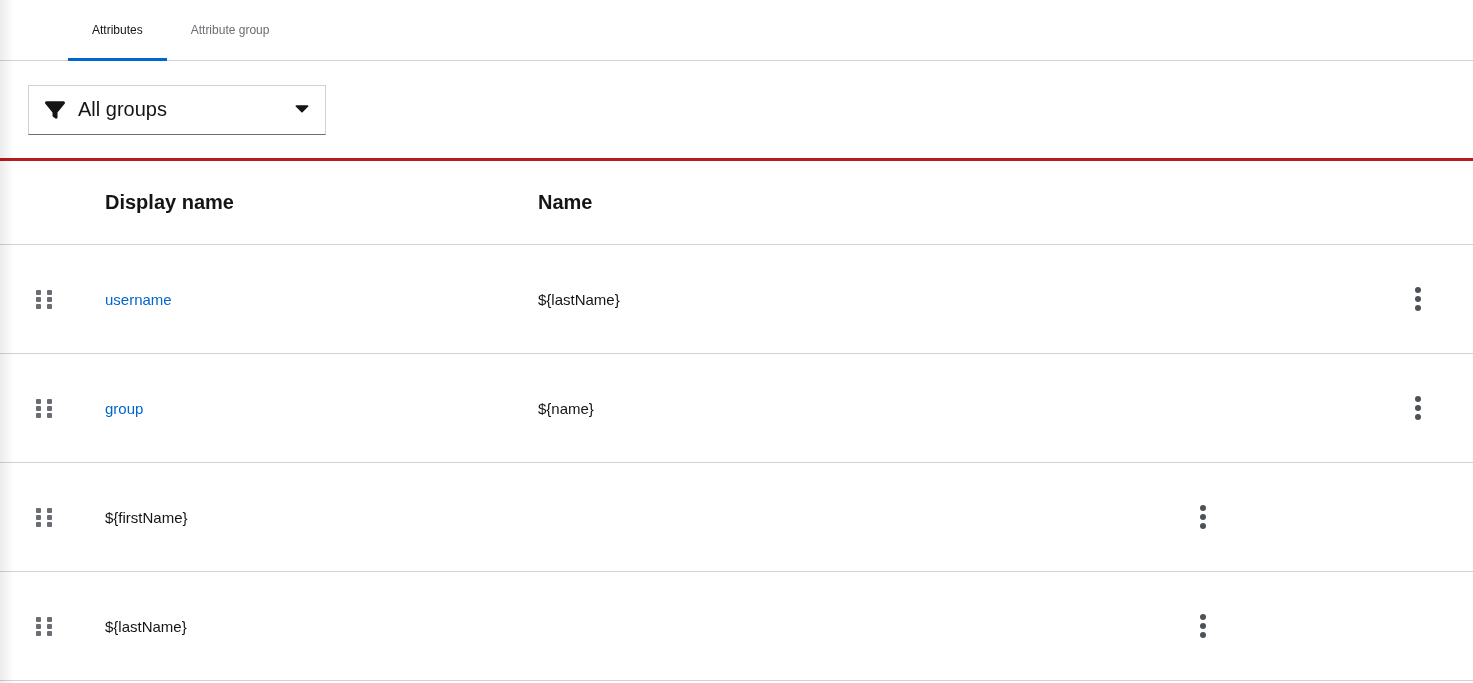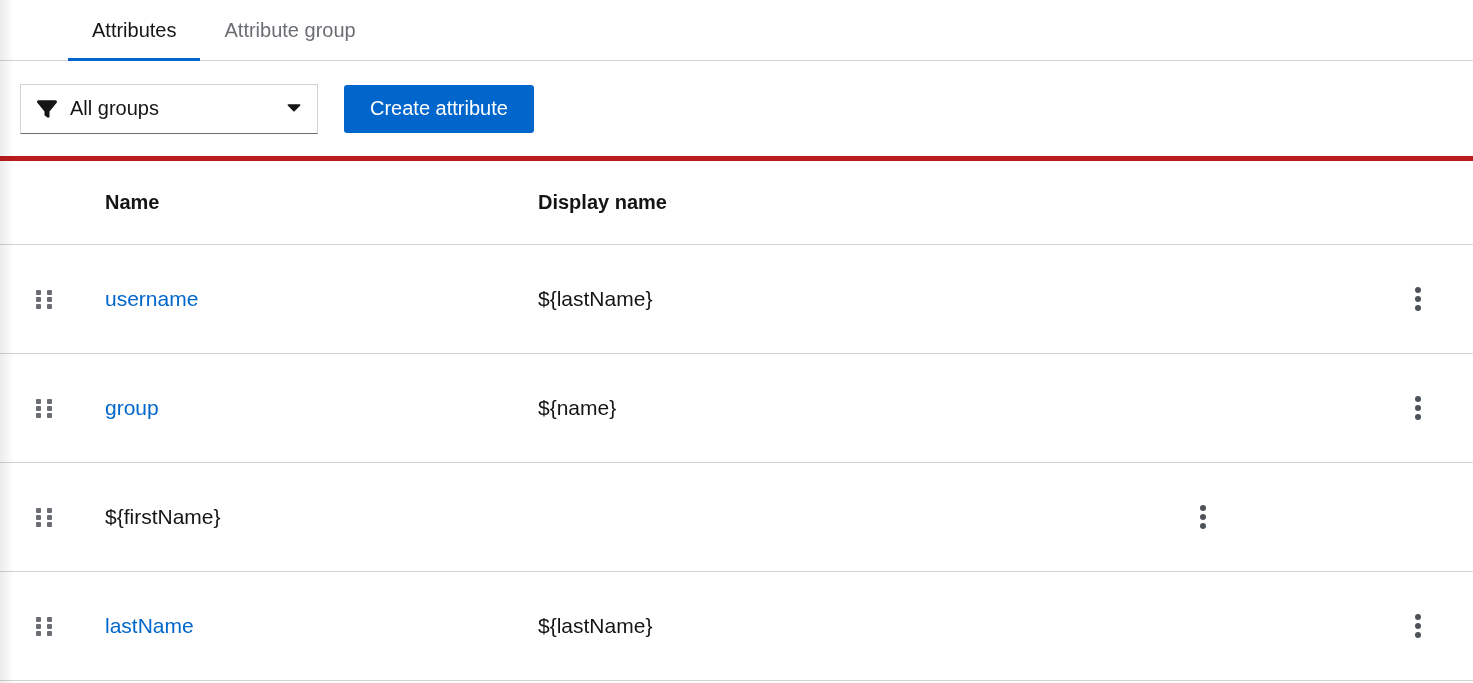--- a/index.html
+++ b/index.html
@@ -20,44 +20,44 @@
     display: flex;
     align-items: stretch;
     padding-left: 68px;
     box-sizing: border-box;
     background: #fff;
   }
   .tab {
     display: flex;
     align-items: center;
     padding: 0 24px;
-    font-size: 20px;
+    font-size: 12px;
     color: #6a6e73;
     position: relative;
     cursor: pointer;
     white-space: nowrap;
   }
   .tab.active { color: #151515; }
   .tab.active::after {
     content: "";
     position: absolute;
     left: 0; right: 0; bottom: -1px;
     height: 3px;
     background: #0066cc;
   }
 
   
   .toolbar {
     height: 100px;
-    border-bottom: 5px solid #b91c1c;
-    display: flex;
-    align-items: center;
-    padding: 0 20px;
-    box-sizing: border-box;
-    gap: 26px;
+    border-bottom: 3px solid #b91c1c;
+    display: flex;
+    align-items: center;
+    padding: 0 28px;
+    box-sizing: border-box;
+    gap: 38px;
     background: #fff;
   }
   .group-select {
     width: 298px;
     height: 50px;
     background: #fff;
     border: 1px solid #d2d2d2;
     border-bottom: 1px solid #6a6e73;
     display: flex;
     align-items: center;
@@ -93,21 +93,21 @@
   .thead {
     height: 84px;
     border-bottom: 1px solid #d2d2d2;
     font-weight: 700;
     font-size: 20px;
     background: #fff;
   }
   .trow {
     height: 109px;
     border-bottom: 1px solid #d2d2d2;
-    font-size: 21px;
+    font-size: 15px;
     background: #fff;
   }
   .cell { padding-left: 20px; overflow: hidden; white-space: nowrap; }
 
   .drag-cell { padding-left: 36px; }
   .drag-handle {
     display: grid;
     grid-template-columns: 5px 5px;
     grid-auto-rows: 5px;
     gap: 2px 6px;
@@ -178,29 +178,28 @@
           <path d="M3.9 54.9C10.5 40.9 24.5 32 40 32h432c15.5 0 29.5 8.9 36.1 22.9s4.6 30.5-5.2 42.5L320 320.9V448c0 12.1-6.8 23.2-17.7 28.6s-23.8 4.3-33.5-3l-64-48c-8.1-6-12.8-15.5-12.8-25.6V320.9L9 97.3C-.7 85.4-2.8 68.8 3.9 54.9z"></path>
         </svg>
     </span>
     <span>All groups</span>
     <span class="caret-ic">
       <svg viewBox="0 0 320 200" xmlns="http://www.w3.org/2000/svg">
           <path d="M31.3 0h257.3c17.8 0 26.7 21.5 14.1 34.1L174.1 162.8c-7.8 7.8-20.5 7.8-28.3 0L17.2 34.1C4.6 21.5 13.5 0 31.3 0z"></path>
         </svg>
     </span>
   </div>
-  <button class="btn-primary">Create attribute</button>
 </div>
 
 <div>
 
   <div class="thead">
     <div class="cell drag-cell"></div>
+    <div class="cell">Display name</div>
     <div class="cell">Name</div>
-    <div class="cell">Display name</div>
     <div class="cell"></div>
   </div>
 
   <div class="trow">
     <div class="cell drag-cell">
       <button class="drag-handle">
           <i></i>
           <i></i>
           <i></i>
           <i></i>
@@ -273,23 +272,20 @@
     <div class="cell drag-cell">
       <button class="drag-handle">
           <i></i>
           <i></i>
           <i></i>
           <i></i>
           <i></i>
           <i></i>
         </button>
     </div>
-    <div class="cell">
-      <a class="name-link">lastName</a>
-    </div>
     <div class="cell">${lastName}</div>
     <div class="cell"></div>
     <div class="cell kebab-cell">
       <button class="kebab">
           <i></i>
           <i></i>
           <i></i>
         </button>
     </div>
   </div>

